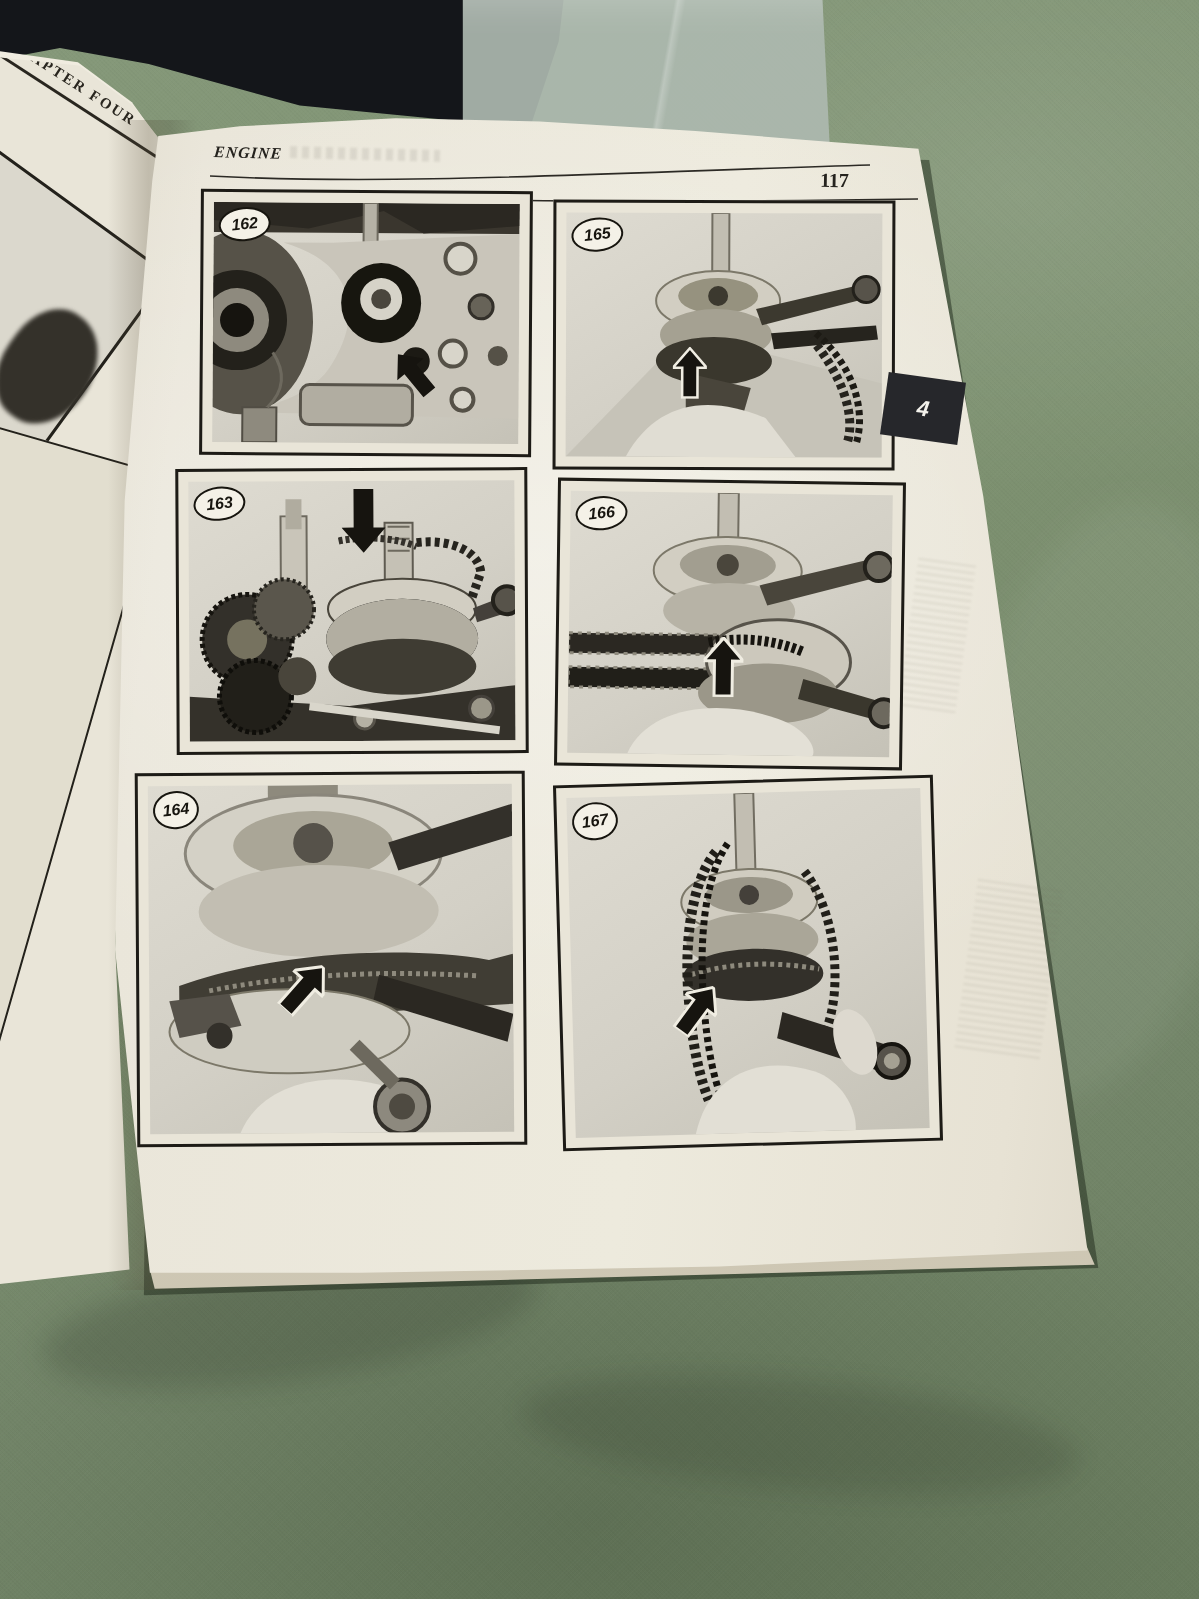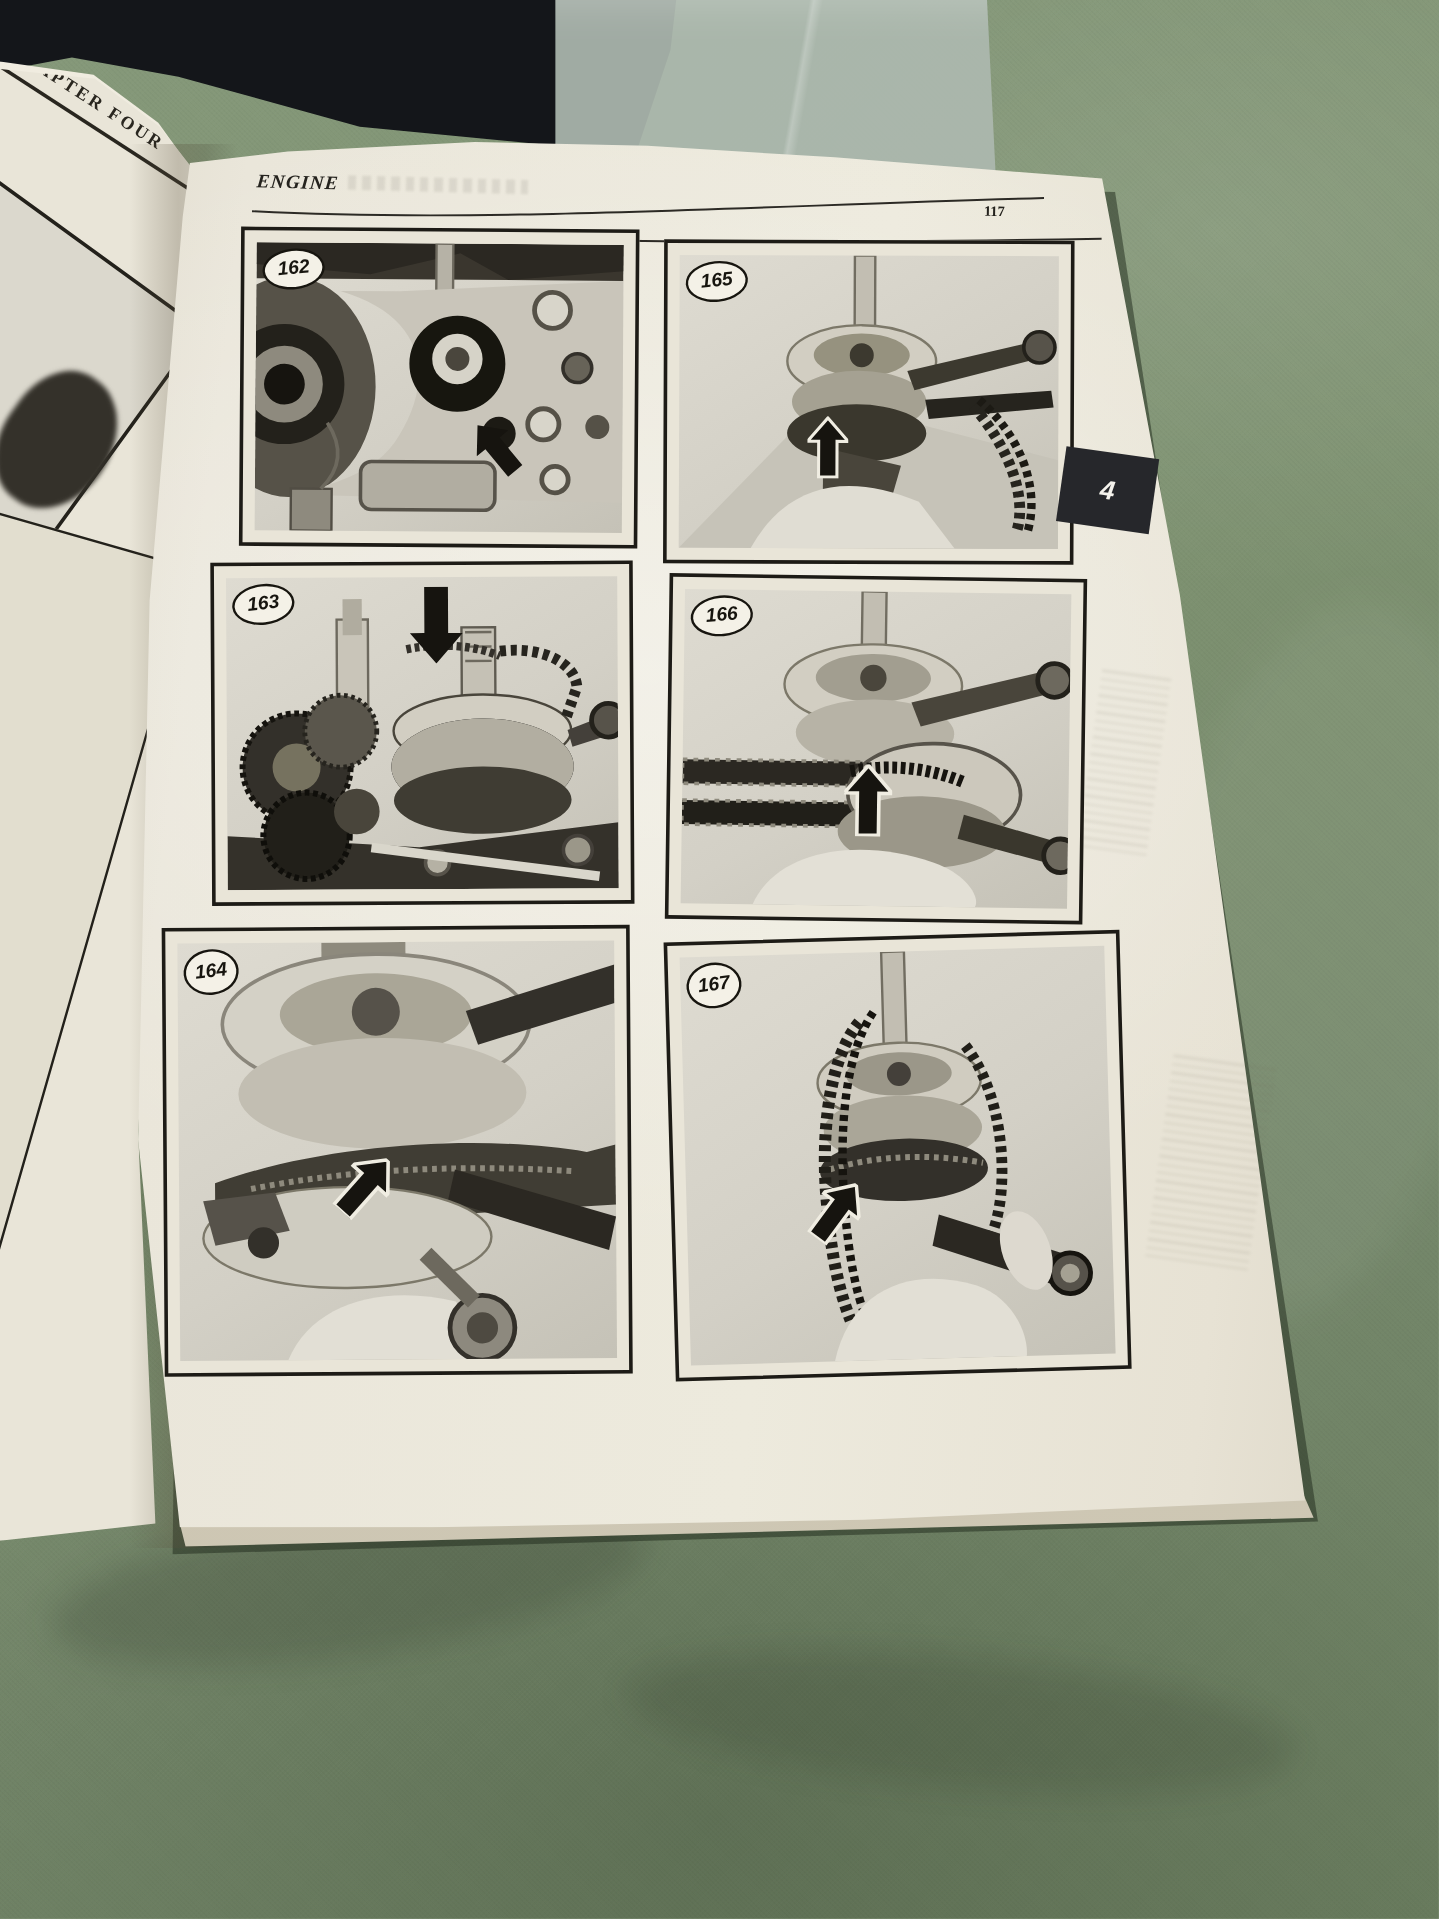--- a/index.html
+++ b/index.html
@@ -62,21 +62,21 @@
     clip-path:polygon(13.2% 8.5%,20% 7.9%,33% 7.4%,45% 7.6%,58% 8.2%,68% 8.8%,76.6% 9.3%,
       82% 31%,90.7% 78.2%,60% 79.2%,30% 79.6%,12.5% 79.6%,9.6% 59.4%,10.4% 31.3%,12.7% 11.3%);}
   #right-page:after{content:"";position:absolute;inset:0;
     background:linear-gradient(90deg,rgba(90,75,50,.20),transparent 6%),
                linear-gradient(0deg,rgba(90,75,50,.08),transparent 8%);}
 
   #engine-header{left:214px;top:144px;font-size:16px;font-weight:bold;font-style:italic;
     letter-spacing:1px;color:#25231e;transform:rotate(1.5deg) skewX(-4deg);}
   #engine-ghost{left:290px;top:148px;width:150px;height:12px;opacity:.10;filter:blur(1px);
     background:repeating-linear-gradient(90deg,#4a463c 0 7px,transparent 7px 12px);transform:rotate(1.5deg);}
-  #page-number{left:820px;top:169px;font-size:12px;font-weight:bold;color:#25231e;transform:rotate(1deg);}
+  #page-number{left:820px;top:169px;font-size:20px;font-weight:bold;color:#25231e;transform:rotate(1deg);}
   #rules{left:0;top:0;width:1199px;height:1599px;pointer-events:none;}
 
   #chapter-tab{left:884px;top:377px;width:78px;height:63px;background:#26272b;
     transform:rotate(8deg);display:flex;align-items:center;justify-content:center;}
   #chapter-tab span{color:#f4f2ec;font-family:"Liberation Sans",sans-serif;
     font-weight:bold;font-size:22px;font-style:italic;}
 
   .bleed{background:repeating-linear-gradient(0deg,rgba(110,105,88,.5) 0 2px,transparent 2px 7px);
     opacity:.22;filter:blur(1.3px);}
   #bleed1{left:966px;top:882px;width:86px;height:172px;transform:rotate(8deg);}

